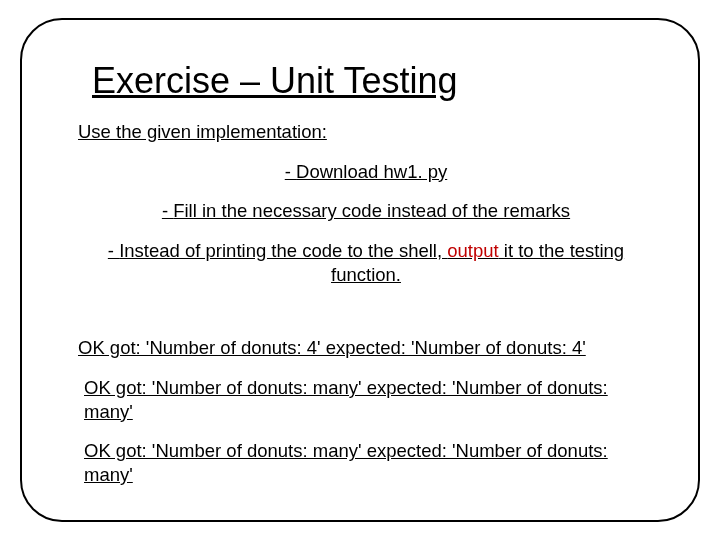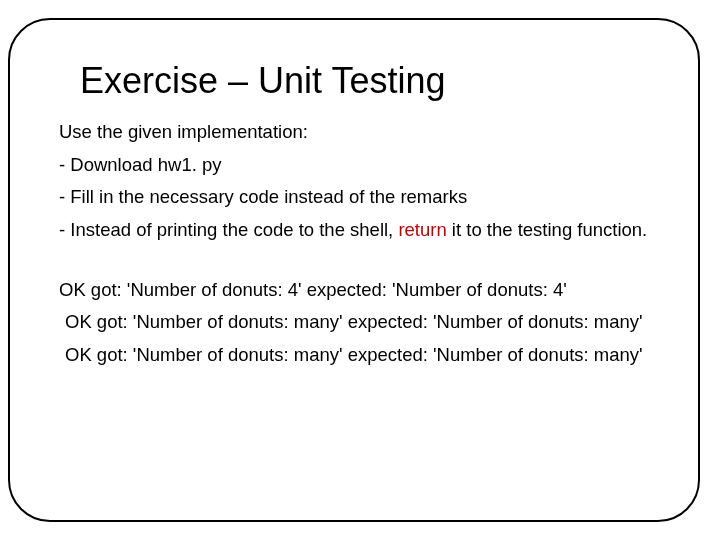--- a/index.html
+++ b/index.html
@@ -8,47 +8,49 @@
     width: 720px;
     height: 540px;
     background: #fff;
     font-family: Arial, Helvetica, sans-serif;
     color: #000;
   }
   .slide {
     box-sizing: border-box;
     width: 720px;
     height: 540px;
-    padding: 18px 20px 18px 8px;
+    padding: 18px 20px 18px 20px;
     position: relative;
+    text-decoration: underline;
   }
   .frame {
     box-sizing: border-box;
     width: 100%;
     height: 100%;
     border: 2px solid #000;
     border-radius: 42px;
     padding: 40px 28px 20px 40px;
   }
   .title {
     font-size: 36px;
     font-weight: 400;
     margin: 0 0 18px 30px;
     letter-spacing: 0px;
   }
   .body {
     font-size: 18.5px;
     line-height: 1.28;
   }
   .body p {
-    margin: 9px;
+    margin: 16px;
   }
   .red { color: #c00000; }
   .indent-dash {
     padding-left: 0;
+    text-align: center;
   }
   .indent-dash::before {
     content: "- ";
   }
   .indent-dash2 {
     padding-left: 0;
   }
   .indent-dash2::before {
     content: "-   ";
     white-space: pre;
@@ -74,21 +76,21 @@
     <div class="body">
 
       <p>Use the given implementation:</p>
 
       <p class="indent-dash">Download hw1. py</p>
 
       <p class="indent-dash">Fill in the necessary code instead of the remarks</p>
 
 
       <p class="indent-dash">
-        <span>Instead of printing the code to the shell, </span><span class="red">return</span><span> it to the testing function.</span>
+        <span>Instead of printing the code to the shell, </span><span class="red">output</span><span> it to the testing function.</span>
       </p>
 
 
       <div class="gap"></div>
 
 
       <p class="out-line">OK  got: 'Number of donuts: 4' expected: 'Number of donuts: 4'</p>
       <p class="out-indent">OK  got: 'Number of donuts: many' expected: 'Number of donuts: many'</p>
       <p class="out-indent">OK  got: 'Number of donuts: many' expected: 'Number of donuts: many'</p>
 

